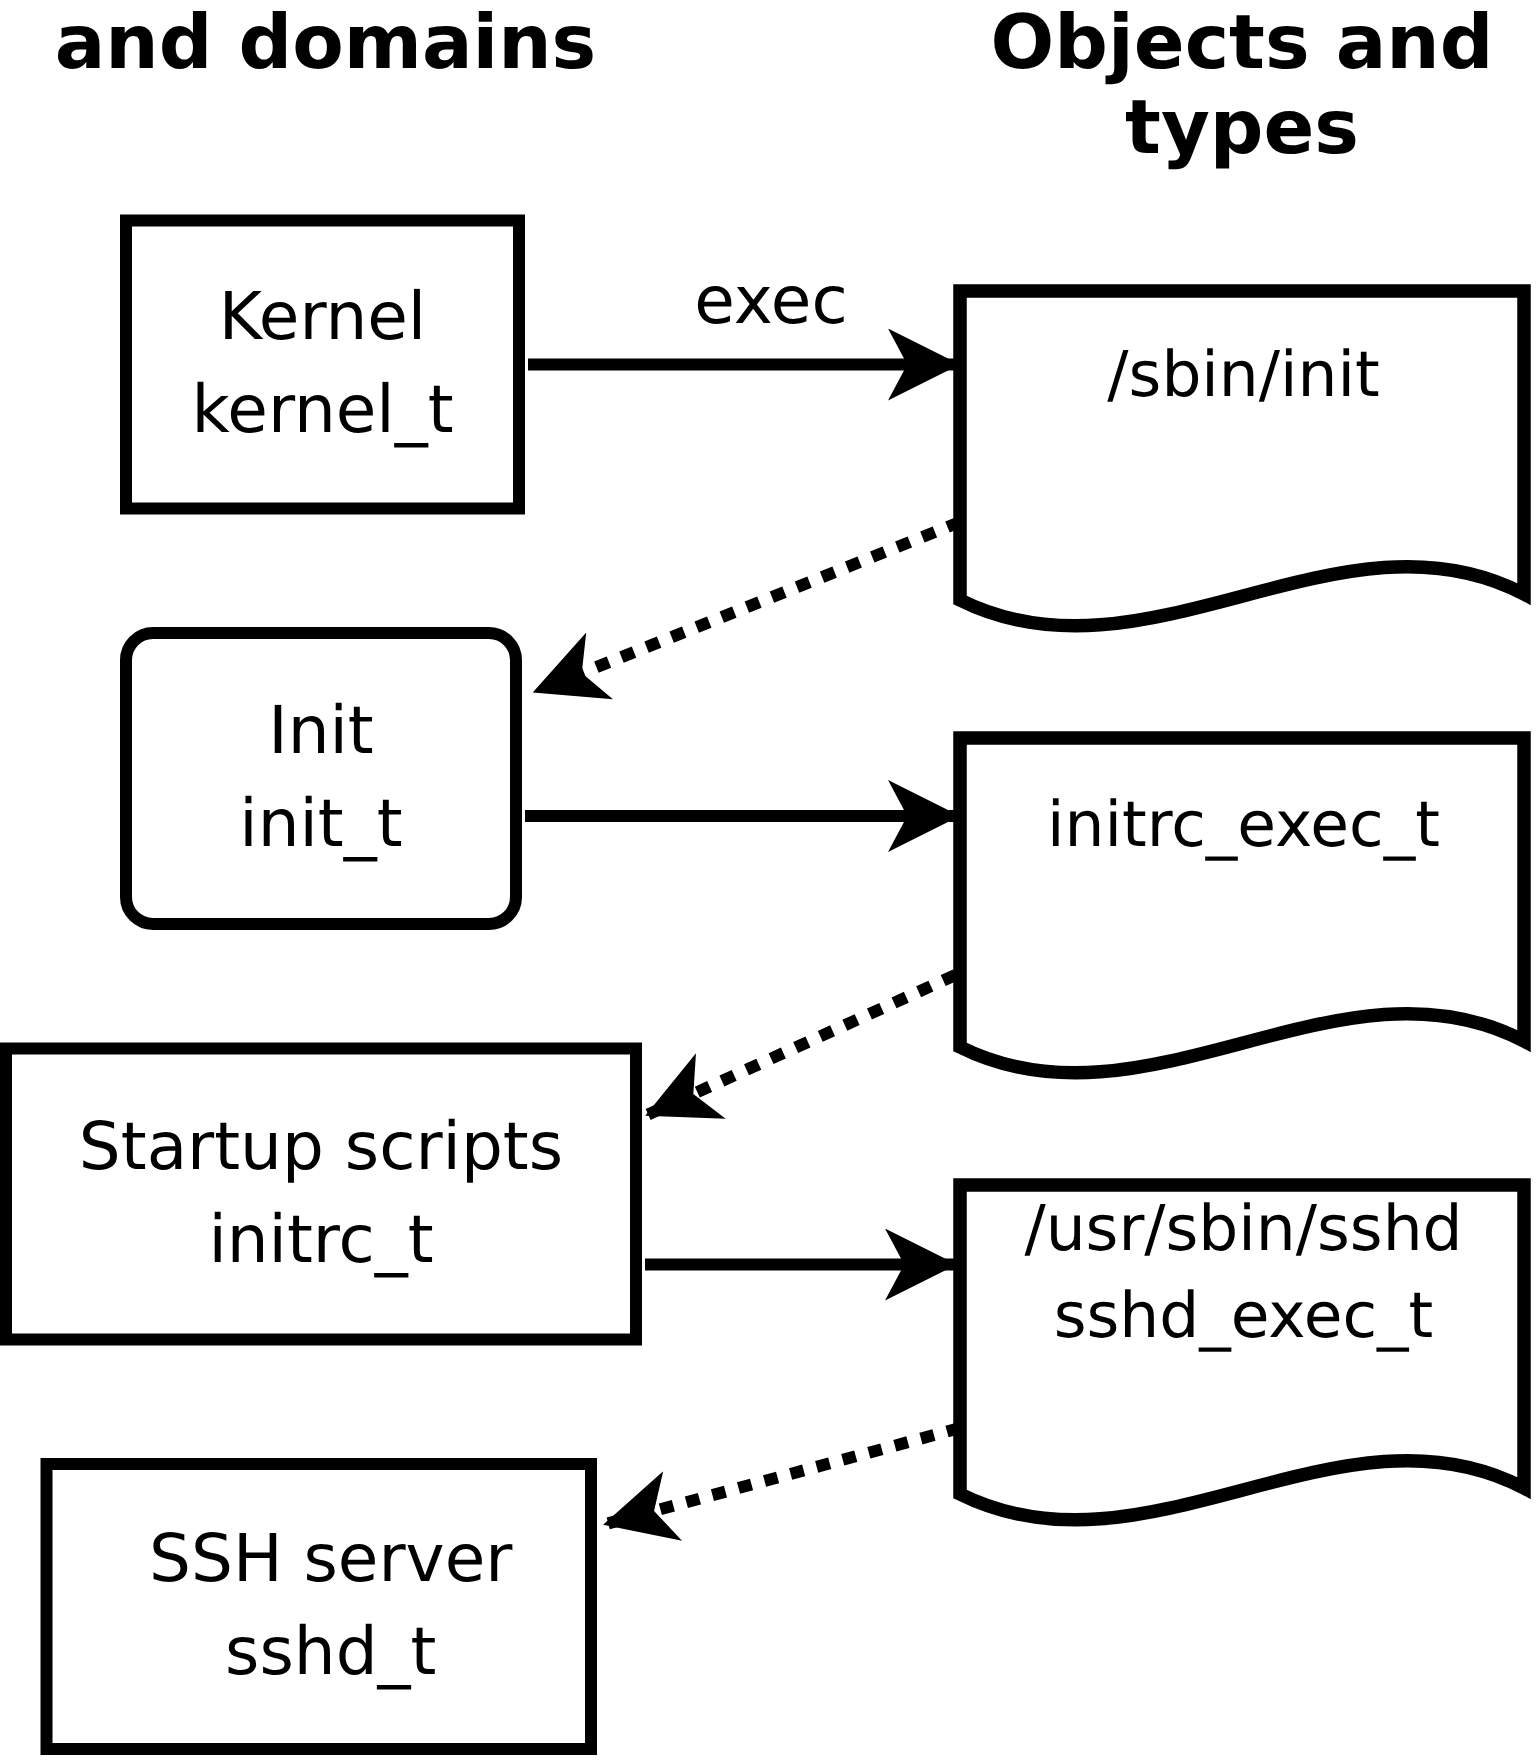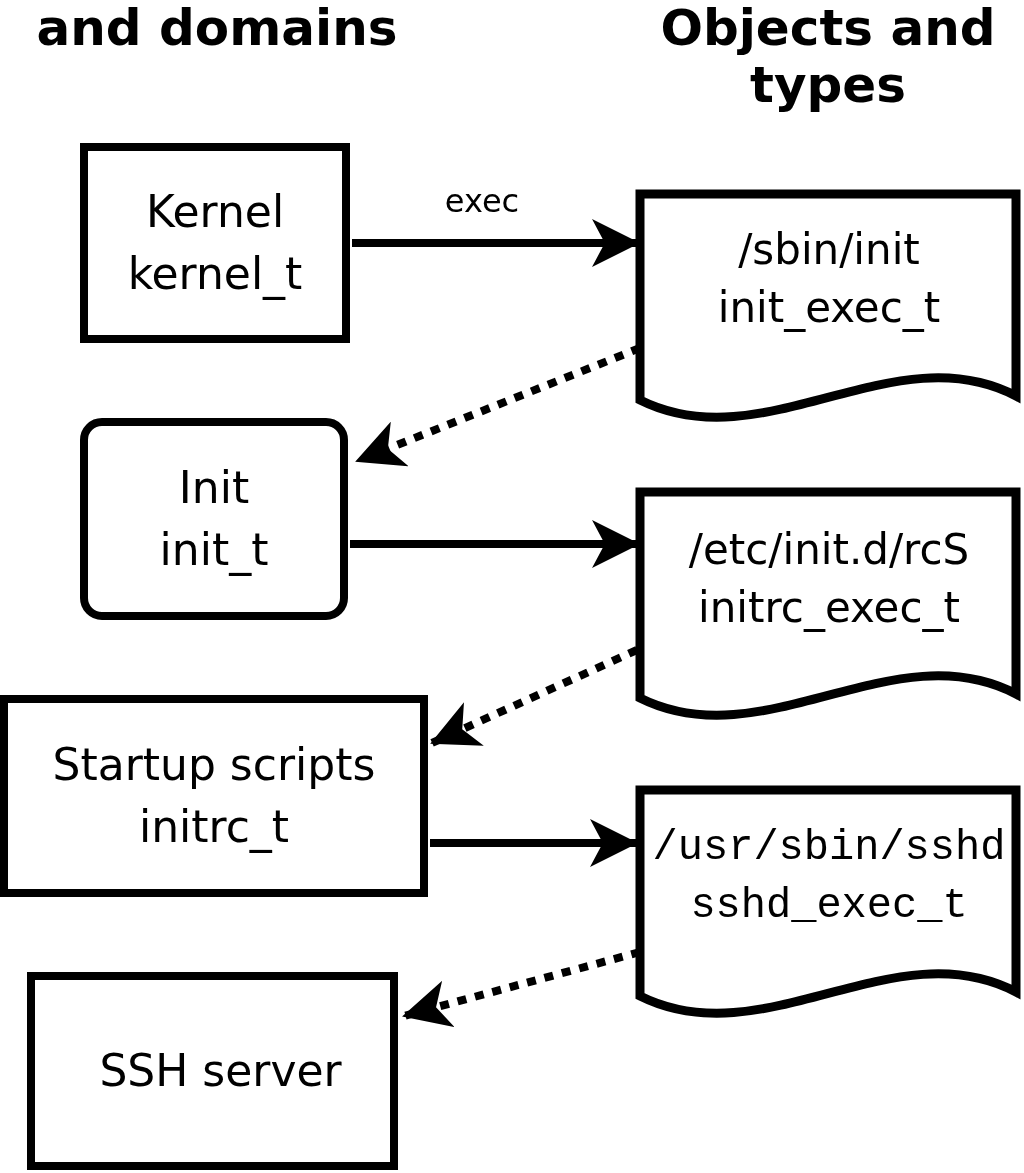--- a/index.html
+++ b/index.html
@@ -54,28 +54,28 @@
   .doc-label {
     position: absolute;
     left: 648px;
     width: 362px;
     text-align: center;
     font-size: 42px;
     line-height: 58px;
   }
   .doc-label.d1 { top: 221px; }
   .doc-label.d2 { top: 521px; }
-  .doc-label.d3 { top: 819px; font-family: Liberation Mono, monospace; }
+  .doc-label.d3 { top: 790px; }
   .edge-label {
     position: absolute;
-    left: 402px;
+    left: 434px;
     top: 176px;
     width: 160px;
     text-align: center;
-    font-size: 32px;
+    font-size: 44px;
     line-height: 50px;
   }
   .line { display: block; }
 </style>
 </head>
 <body>
 
 <div class="stage">
 
   <svg class="layer" viewBox="0 0 1024 1173">
@@ -113,28 +113,27 @@
   <div class="proc-box b2">
     <span class="line">Init</span>
     <span class="line">init_t</span>
   </div>
   <div class="proc-box b3">
     <span class="line">Startup scripts</span>
     <span class="line">initrc_t</span>
   </div>
   <div class="proc-box b4">
     <span class="line">SSH server</span>
+    <span class="line">sshd_t</span>
   </div>
 
   <div class="doc-label d1">
     <span class="line">/sbin/init</span>
-    <span class="line">init_exec_t</span>
   </div>
   <div class="doc-label d2">
-    <span class="line">/etc/init.d/rcS</span>
     <span class="line">initrc_exec_t</span>
   </div>
   <div class="doc-label d3">
     <span class="line">/usr/sbin/sshd</span>
     <span class="line">sshd_exec_t</span>
   </div>
 
   <div class="edge-label">exec</div>
 
 </div>

